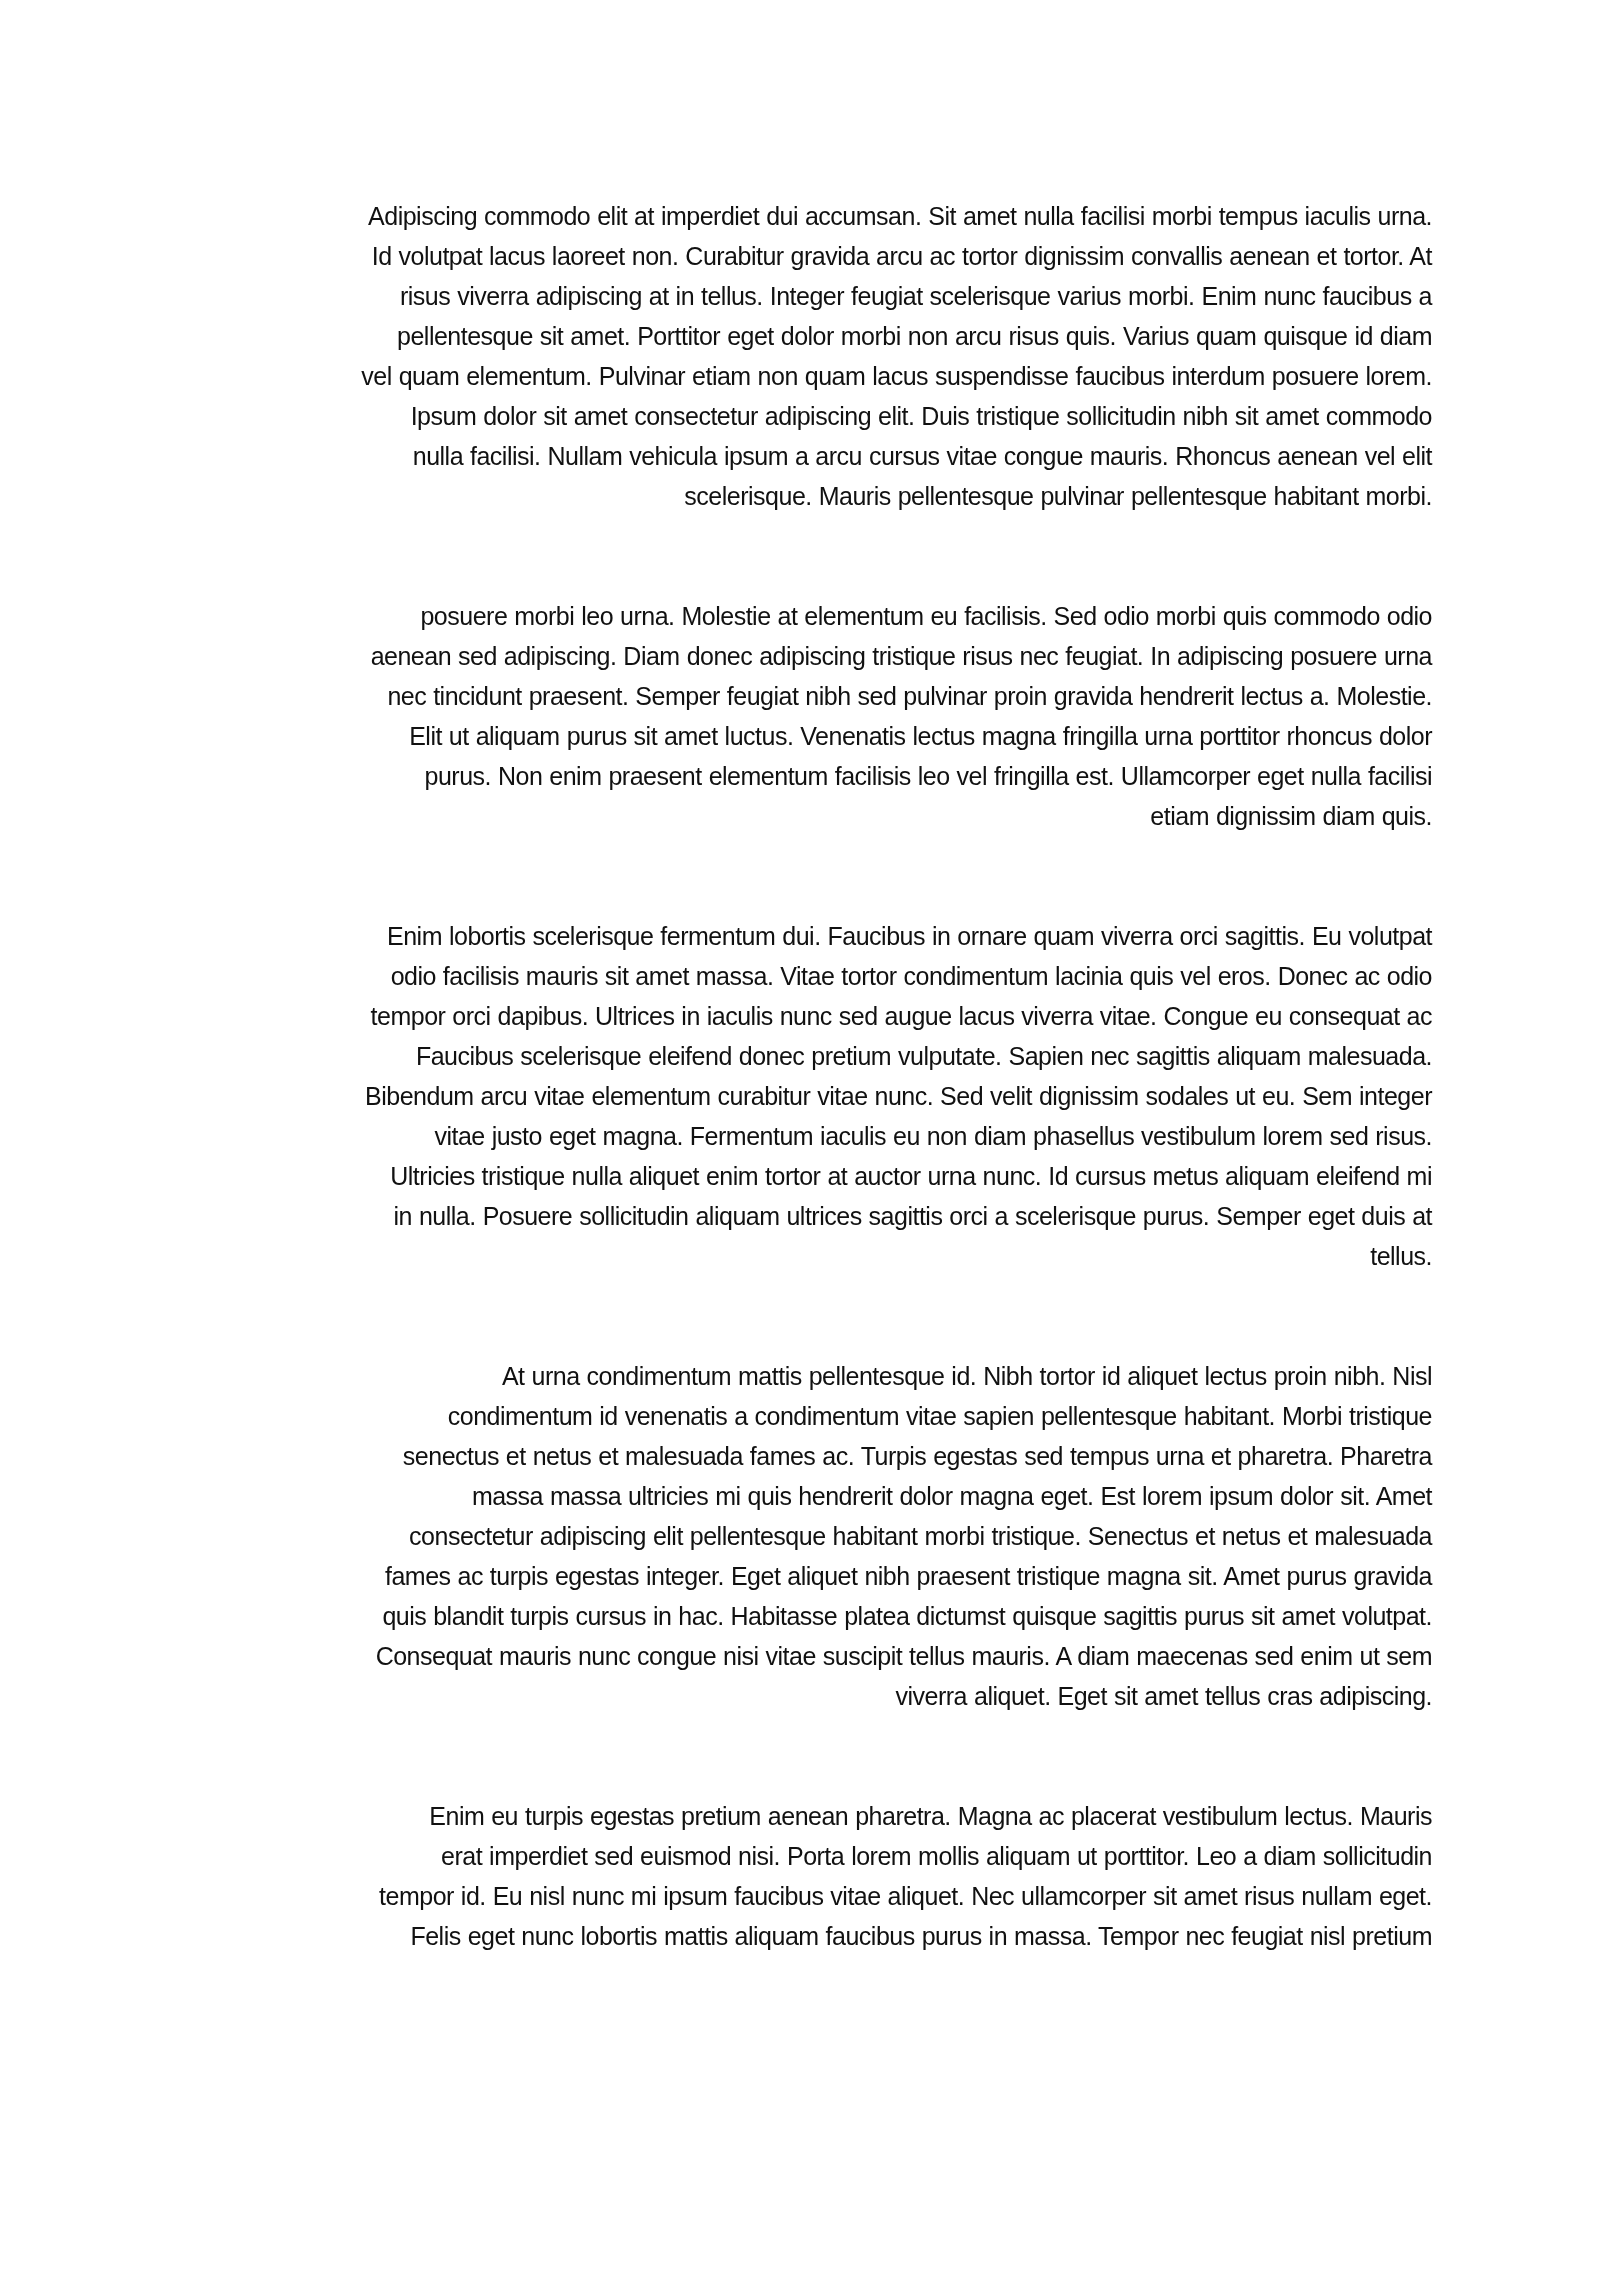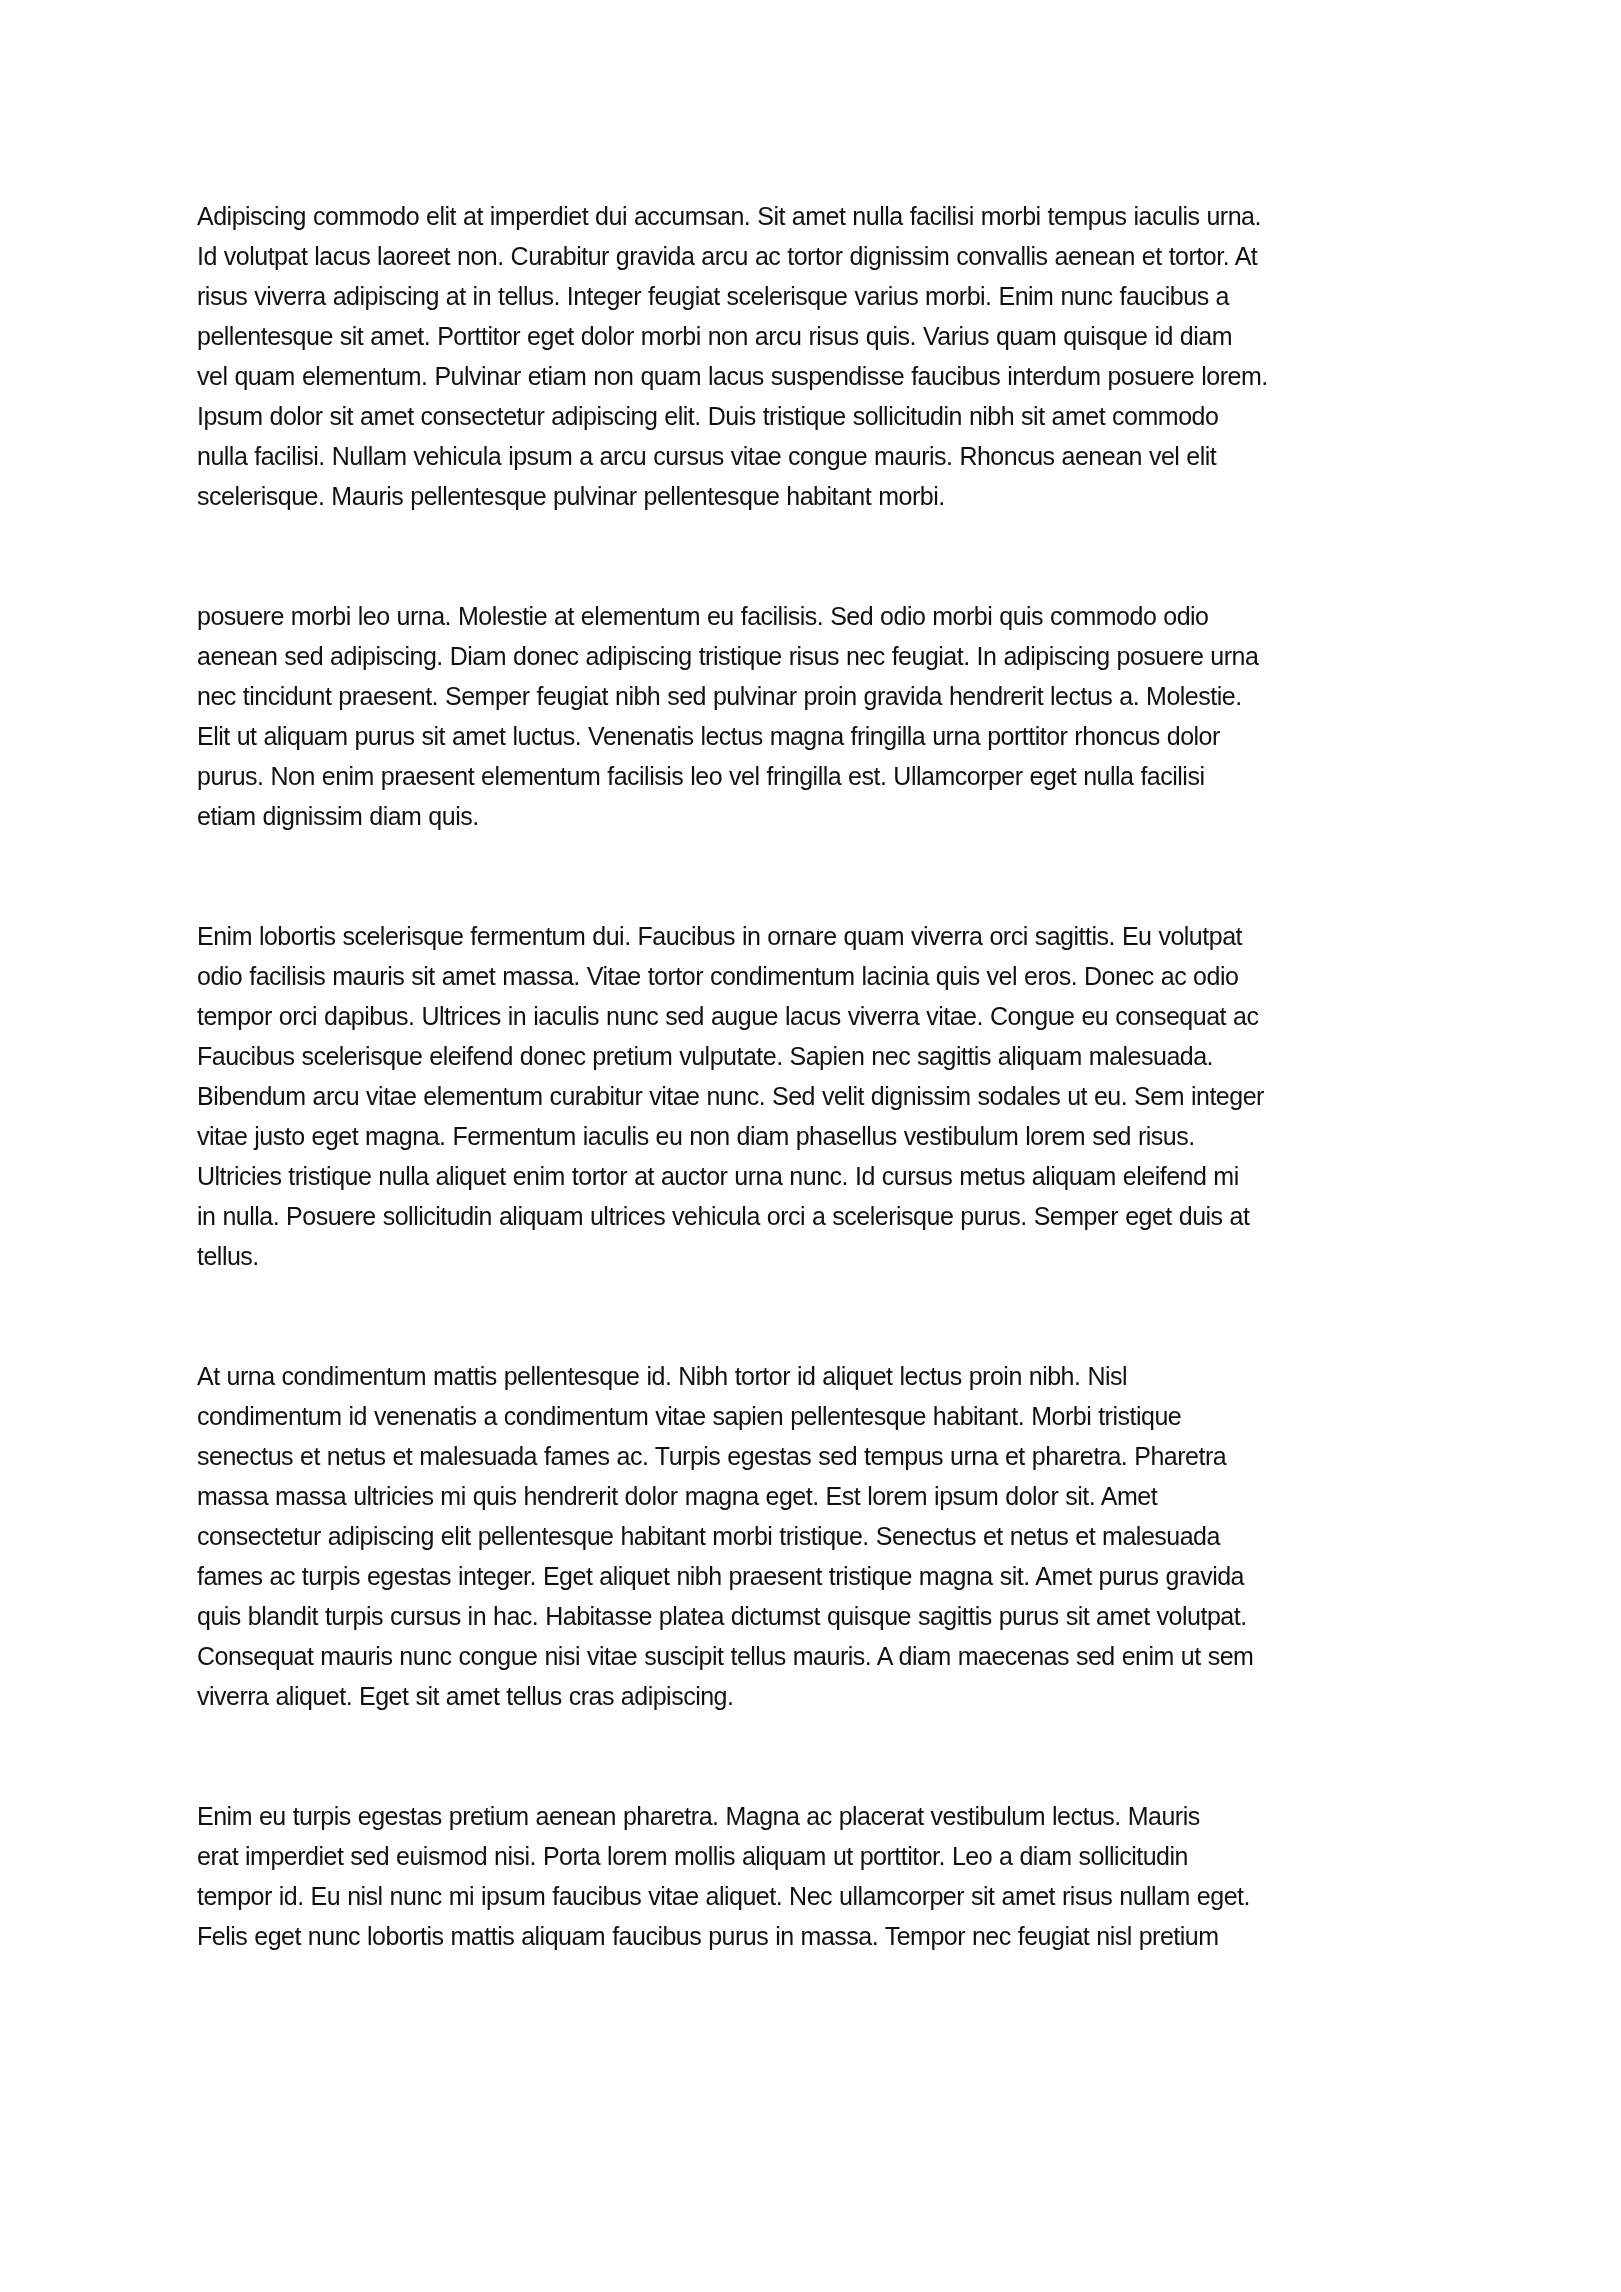--- a/index.html
+++ b/index.html
@@ -33,20 +33,21 @@
       word-spacing: 0.5px;
     }
     .para {
       margin: 0 0 80px 0;
     }
     .line {
       display: block;
       height: 40px;
       line-height: 40px;
       white-space: nowrap;
+      text-align: right;
     }
   </style>
 </head>
 <body>
 
 <div class="page">
   <div class="body-text">
 
     <p class="para">
       <span class="line">Adipiscing commodo elit at imperdiet dui accumsan. Sit amet nulla facilisi morbi tempus iaculis urna.</span>
@@ -69,21 +70,21 @@
     </p>
 
     <p class="para">
       <span class="line">Enim lobortis scelerisque fermentum dui. Faucibus in ornare quam viverra orci sagittis. Eu volutpat</span>
       <span class="line">odio facilisis mauris sit amet massa. Vitae tortor condimentum lacinia quis vel eros. Donec ac odio</span>
       <span class="line">tempor orci dapibus. Ultrices in iaculis nunc sed augue lacus viverra vitae. Congue eu consequat ac</span>
       <span class="line">Faucibus scelerisque eleifend donec pretium vulputate. Sapien nec sagittis aliquam malesuada.</span>
       <span class="line">Bibendum arcu vitae elementum curabitur vitae nunc. Sed velit dignissim sodales ut eu. Sem integer</span>
       <span class="line">vitae justo eget magna. Fermentum iaculis eu non diam phasellus vestibulum lorem sed risus.</span>
       <span class="line">Ultricies tristique nulla aliquet enim tortor at auctor urna nunc. Id cursus metus aliquam eleifend mi</span>
-      <span class="line">in nulla. Posuere sollicitudin aliquam ultrices vehicula orci a scelerisque purus. Semper eget duis at</span>
+      <span class="line">in nulla. Posuere sollicitudin aliquam ultrices sagittis orci a scelerisque purus. Semper eget duis at</span>
       <span class="line">tellus.</span>
     </p>
 
     <p class="para">
       <span class="line">At urna condimentum mattis pellentesque id. Nibh tortor id aliquet lectus proin nibh. Nisl</span>
       <span class="line">condimentum id venenatis a condimentum vitae sapien pellentesque habitant. Morbi tristique</span>
       <span class="line">senectus et netus et malesuada fames ac. Turpis egestas sed tempus urna et pharetra. Pharetra</span>
       <span class="line">massa massa ultricies mi quis hendrerit dolor magna eget. Est lorem ipsum dolor sit. Amet</span>
       <span class="line">consectetur adipiscing elit pellentesque habitant morbi tristique. Senectus et netus et malesuada</span>
       <span class="line">fames ac turpis egestas integer. Eget aliquet nibh praesent tristique magna sit. Amet purus gravida</span>

